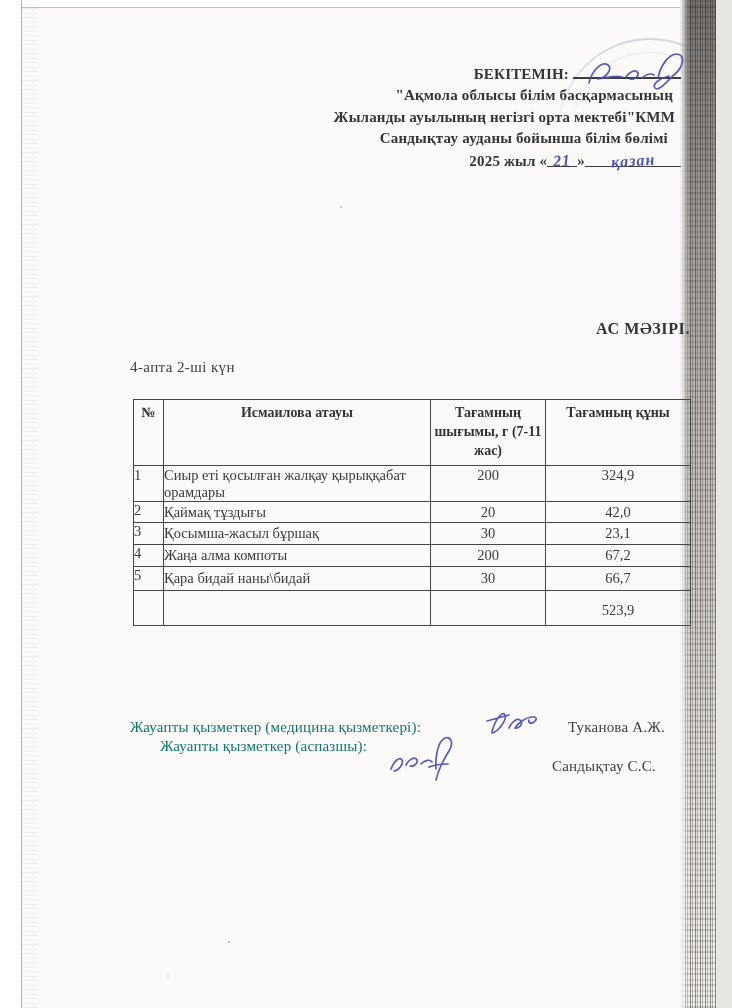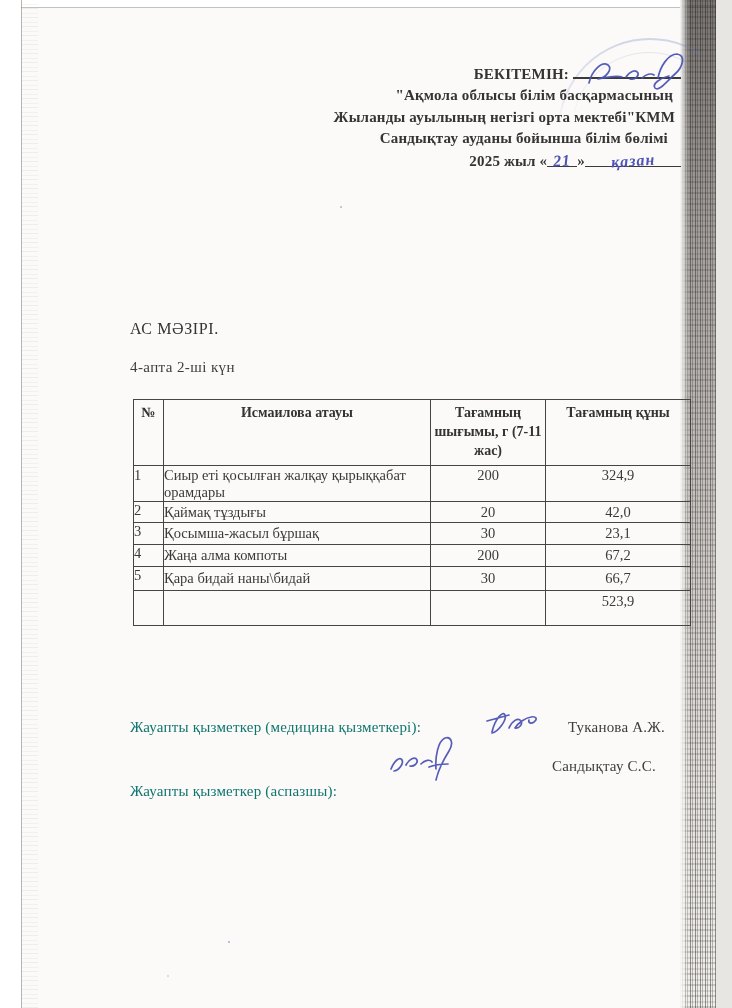--- a/index.html
+++ b/index.html
@@ -38,37 +38,37 @@
   .approval .line{position:relative;text-align:right;line-height:21.4px;white-space:nowrap;}
   .l2{padding-right:8px;} .l3{padding-right:13px;} .l4{padding-right:6px;} .l5{padding-right:50px;}
   .sigline{display:inline-block;width:108px;border-bottom:2px solid #3b3b3b;height:13px;vertical-align:baseline;}
   .u{display:inline-block;border-bottom:1.5px solid #3b3b3b;text-align:center;height:16px;vertical-align:baseline;}
   .u.day{width:30px;} .u.month{width:96px;}
   .hand{display:inline-block;font-style:italic;font-weight:bold;color:#4d54b5;font-size:16px;
       transform:rotate(-4deg);letter-spacing:1px;}
   .sig-svg{position:absolute;}
   .sig-svg path{fill:none;stroke:#4d54b5;stroke-width:1.7;stroke-linecap:round;stroke-linejoin:round;opacity:.95;}
   
-  .doc-title{position:absolute;left:130px;width:560px;top:320px;text-align:left;
-      font-weight:normal;font-size:16px;letter-spacing:.6px;color:#333;}
+  .doc-title{position:absolute;left:130px;width:560px;top:320px;text-align:right;
+      font-weight:bold;font-size:16px;letter-spacing:.6px;color:#333;}
   .week-day{position:absolute;left:130px;top:359px;font-size:15px;letter-spacing:.4px;color:#3d3d3d;}
   
   table.menu{position:absolute;left:133px;top:399px;width:557px;border-collapse:collapse;table-layout:fixed;}
   table.menu th,table.menu td{border:1px solid #454545;padding:0;font-size:14.5px;color:#3a3a3a;
       overflow:hidden;}
   table.menu th{font-weight:bold;font-size:14px;vertical-align:top;padding-top:3px;line-height:19px;
       text-align:center;color:#333;}
   th.h-out{padding-left:10px;padding-right:10px;}
   th.h-cost{padding-left:30px;padding-right:30px;}
   td.c-num{text-align:left;padding-left:6px;vertical-align:top;padding-top:2px;font-size:14px;}
   td.c-name{text-align:left;padding-left:7px;line-height:17px;vertical-align:middle;}
   tr.first td.c-name,tr.first td{vertical-align:top;padding-top:1px;}
   td.c-val{text-align:center;vertical-align:middle;}
   tr.first td.c-val{vertical-align:top;padding-top:1px;}
-  tr.total td{vertical-align:top;padding-top:2px;}
+  tr.total td{vertical-align:top;padding-top:11px;}
   
   .resp{position:absolute;left:130px;font-size:15px;letter-spacing:.2px;color:#0f766e;white-space:nowrap;}
   .resp-name{position:absolute;font-size:15px;letter-spacing:.2px;color:#3d3d3d;white-space:nowrap;}
 </style>
 </head>
 <body>
 
 <div class="page">
 
   <div class="top-white"></div>
@@ -157,19 +157,19 @@
     </tr>
   </tbody>
     </table>
 
   <div class="resp" style="top:719px;">Жауапты қызметкер (медицина қызметкері):</div>
   <div class="resp-name" style="left:556px;top:719px;margin-left:12px;">Туканова А.Ж.</div>
   <svg class="sig-svg" style="left:478px;top:702px;" width="70" height="40" viewBox="0 0 70 40">
     <path d="M14,30 C17,17 25,8 27,13 C29,18 20,30 14,31 M9,19 L31,13 M31,26 C34,19 40,15 43,19 C45,22 41,27 37,26 C40,21 47,16 53,15 C58,14 60,17 56,20 C53,22 50,21 51,18"></path>
   </svg>
 
-  <div class="resp" style="top:783px;">Жауапты қызметкер (аспазшы):</div>
+  <div class="resp" style="top:738px;margin-left:30px;">Жауапты қызметкер (аспазшы):</div>
   <div class="resp-name" style="left:552px;top:758px;">Сандықтау С.С.</div>
   <svg class="sig-svg" style="left:384px;top:733px;" width="78" height="52" viewBox="0 0 78 52">
     <path d="M7,36 C10,28 16,23 18,27 C20,31 14,38 10,38 M22,32 C25,26 31,23 33,27 C34,30 30,34 26,33 M37,31 C41,27 46,26 48,29 M52,36 C51,24 54,8 61,5 C67,3 70,10 65,18 C60,26 54,38 52,47 M45,34 C50,32 58,31 64,31"></path>
   </svg>
 
 </div>
 
 </body></html>

